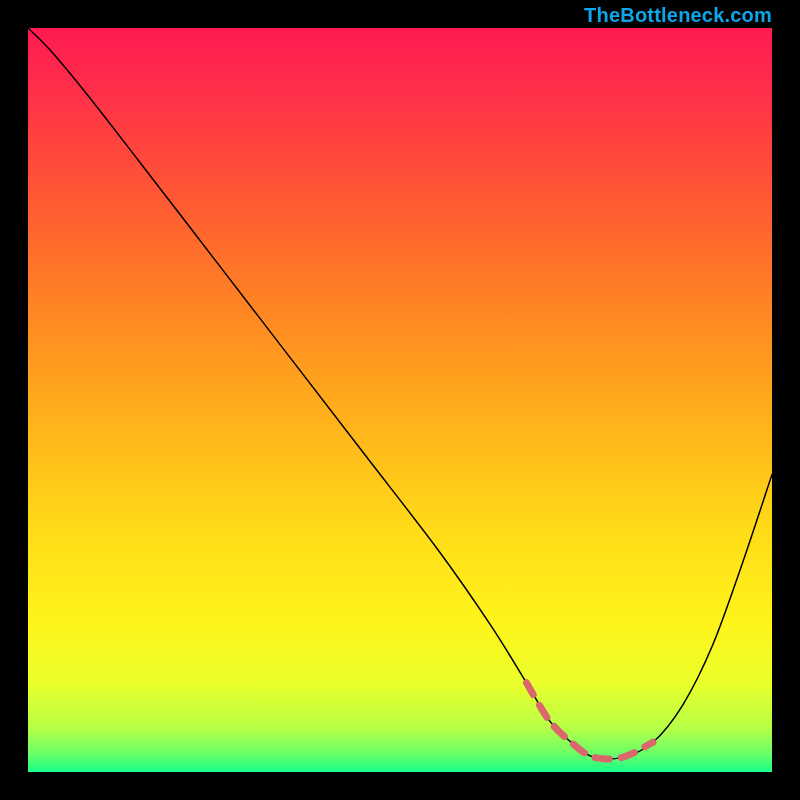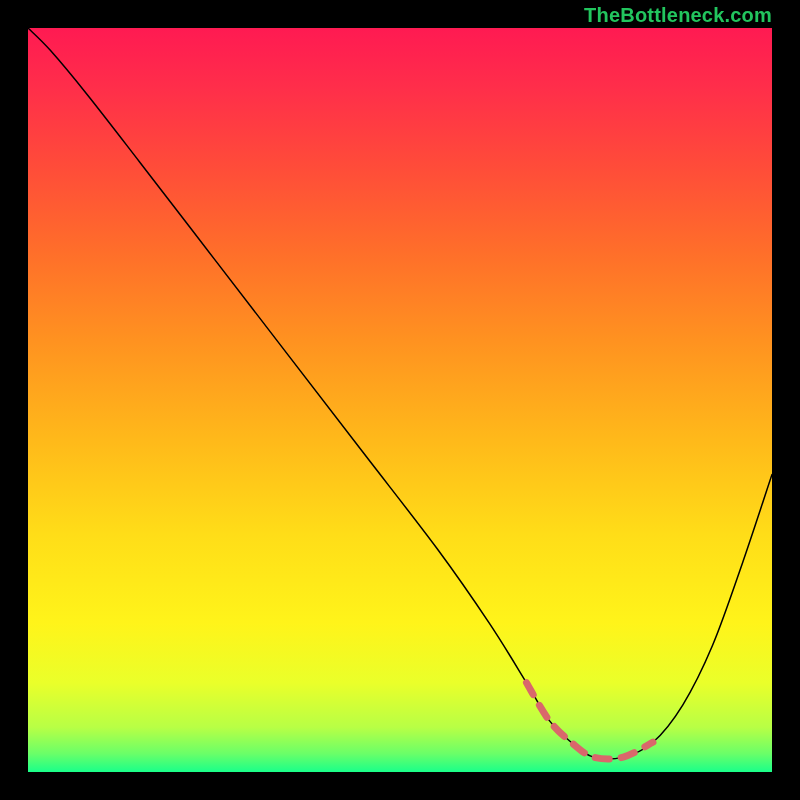--- a/index.html
+++ b/index.html
@@ -23,21 +23,21 @@
     width: 744px;
     height: 744px;
   }
   .watermark {
     position: absolute;
     top: 4px;
     right: 28px;
     font-family: Arial, Helvetica, sans-serif;
     font-size: 20px;
     font-weight: bold;
-    color: #22c55e;
+    color: #0ea5e9;
     letter-spacing: 0.2px;
   }
   svg {
     display: block;
   }
 </style>
 </head>
 <body>
 
 <div class="chart-container">

